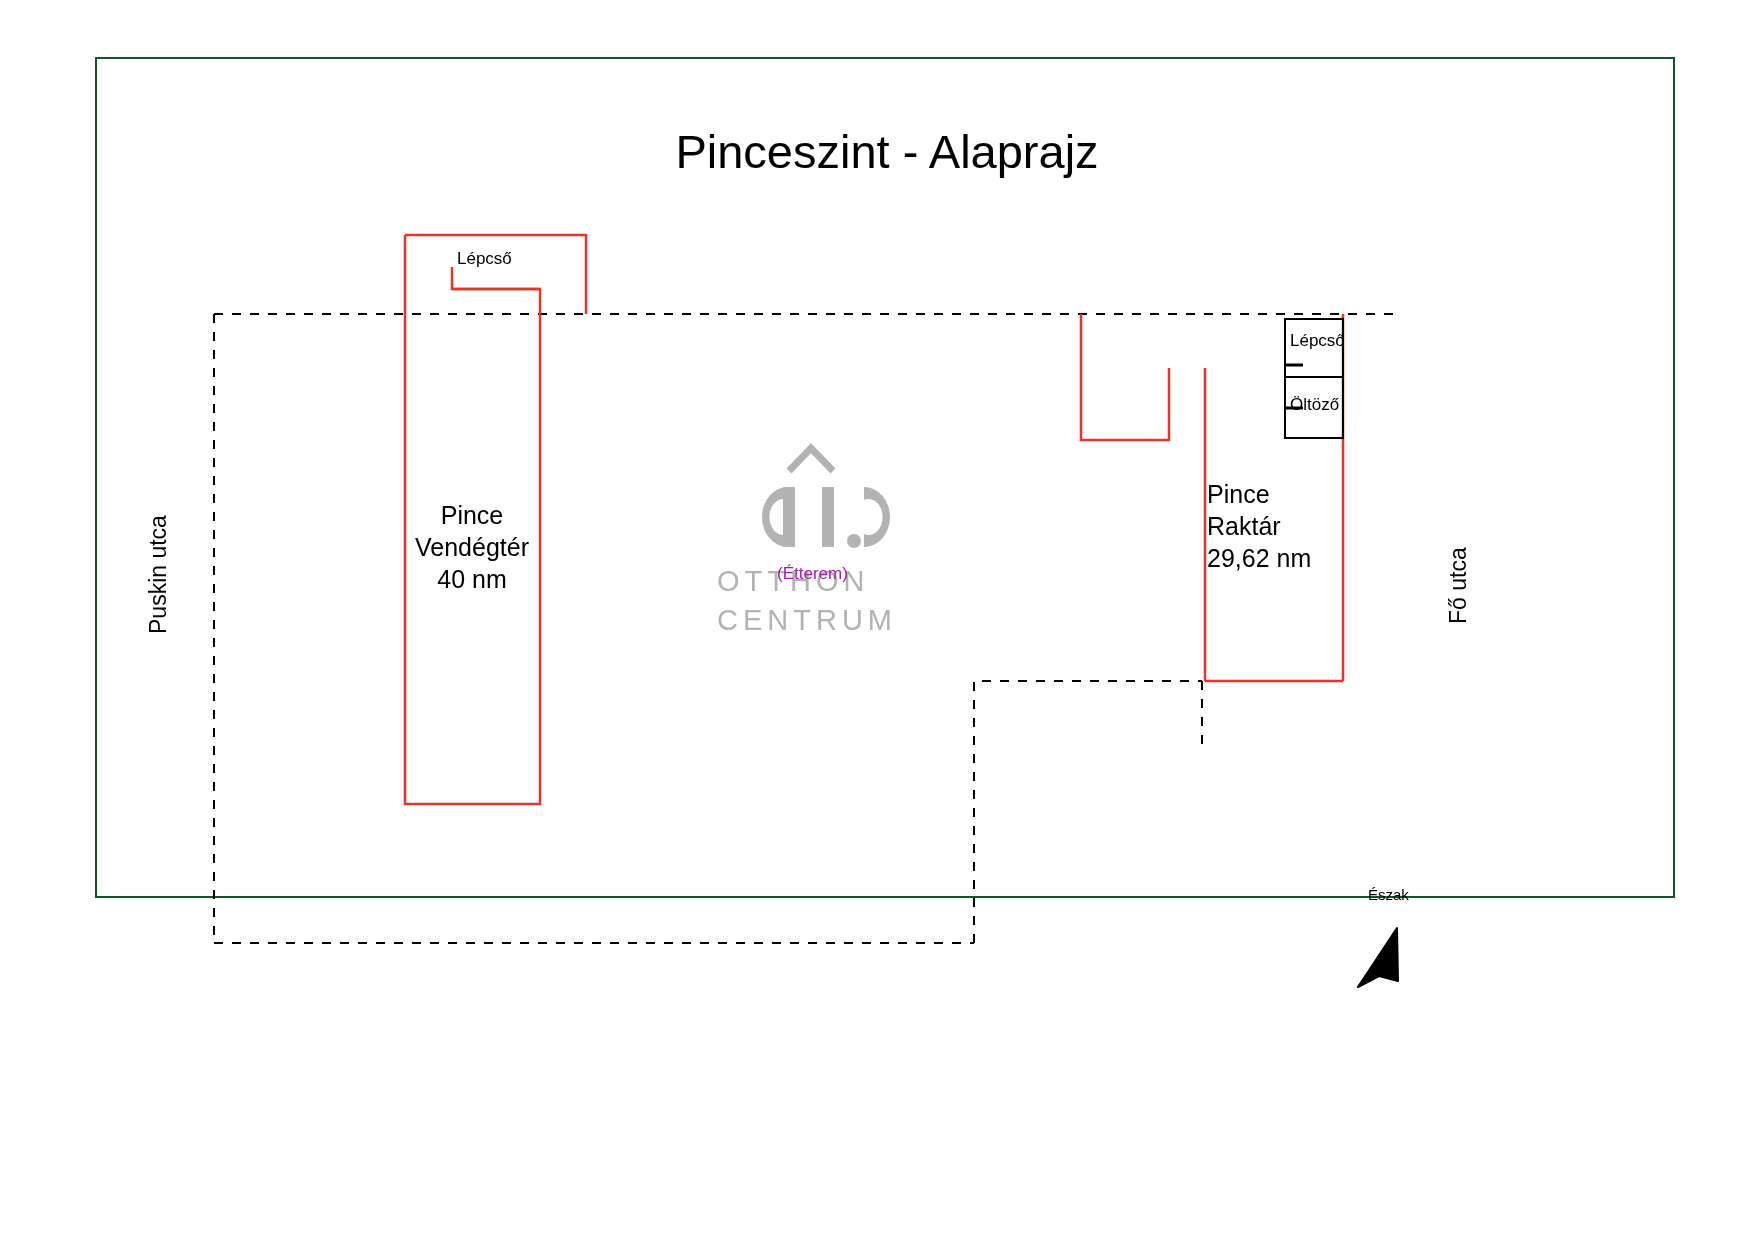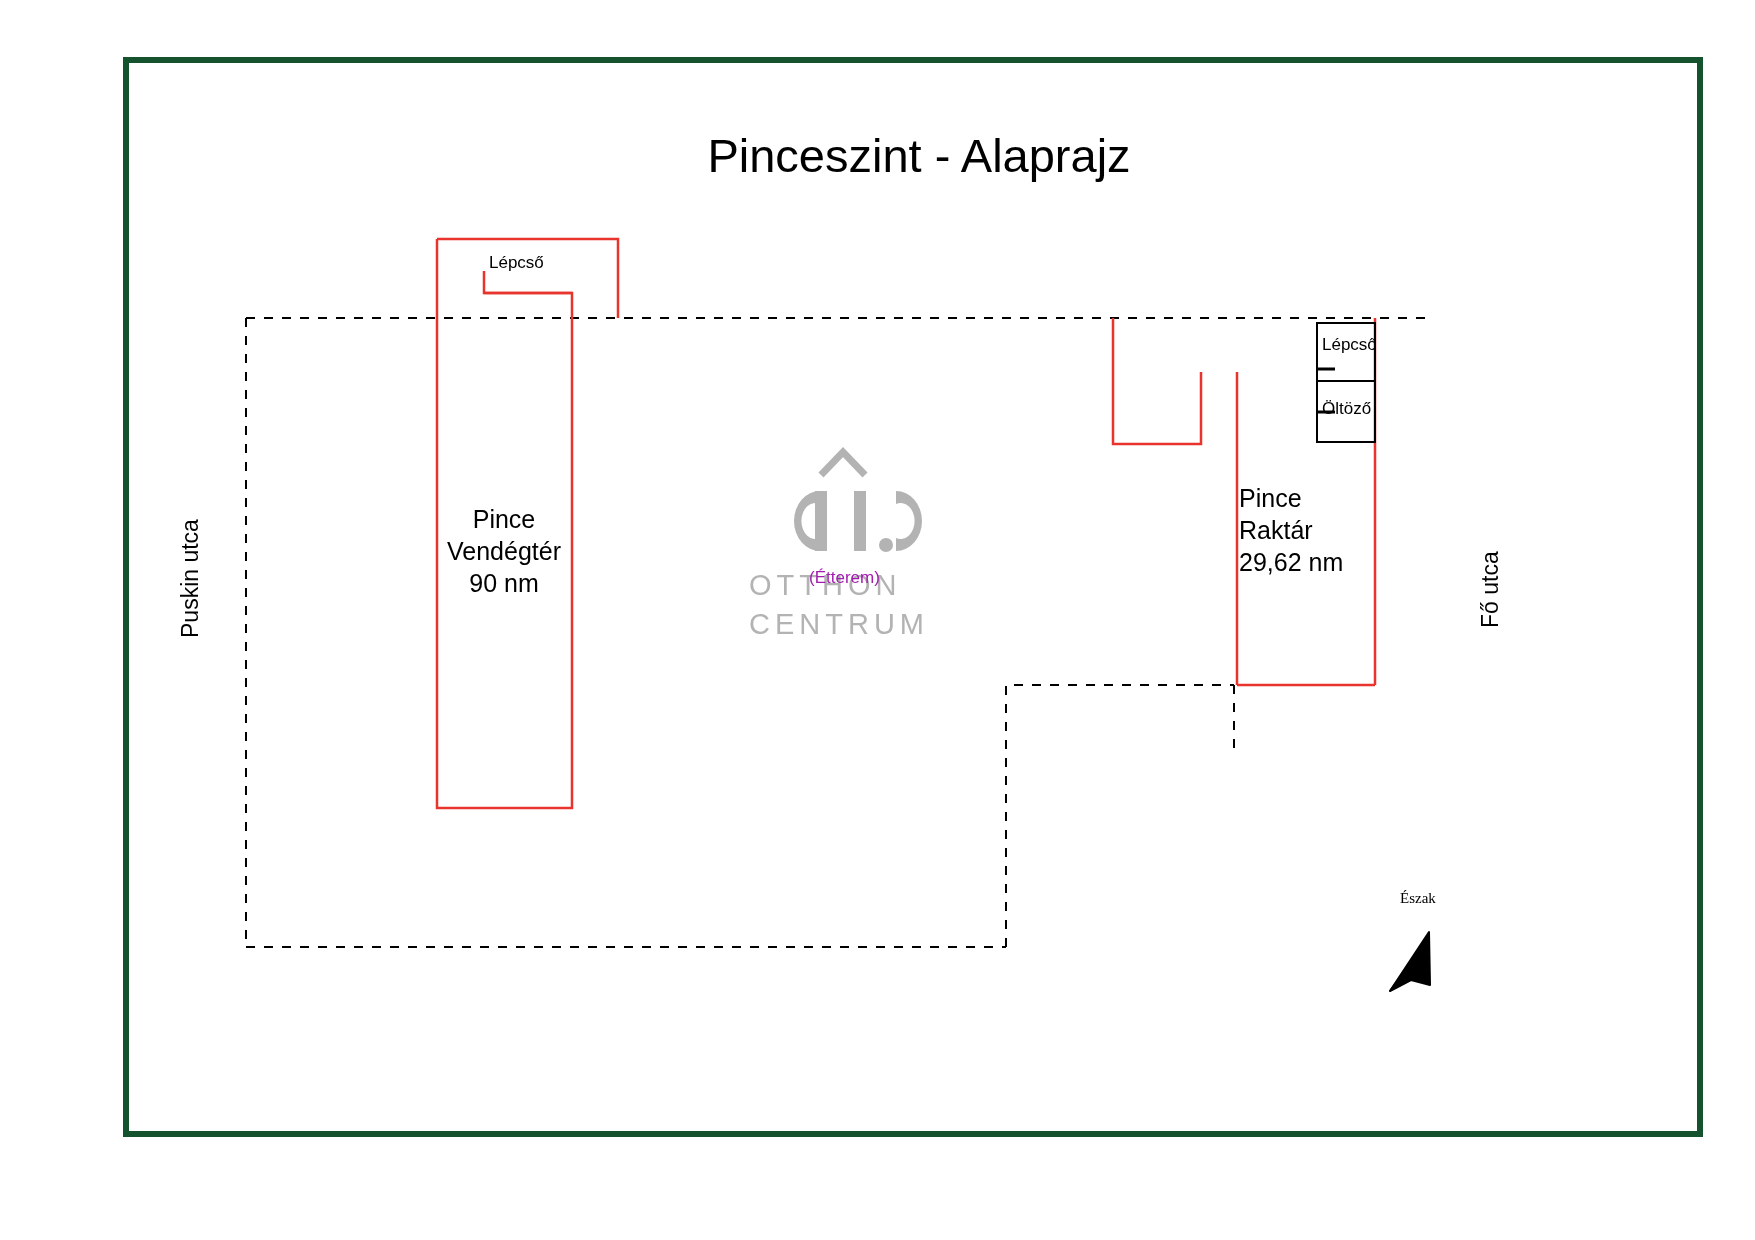--- a/index.html
+++ b/index.html
@@ -19,24 +19,23 @@
     width: 1755px;
     height: 1240px;
     background: #ffffff;
   }
   
   #frame {
     position: absolute;
     left: 95px;
     top: 57px;
     width: 1580px;
-    height: 1080px;
-    border: 6px solid #14532d;
+    height: 841px;
+    border: 2px solid #14532d;
     box-sizing: border-box;
-    margin-left: 28px;
   }
   #title {
     position: absolute;
     left: 0;
     top: 65px;
     width: 1580px;
     text-align: center;
     font-size: 47px;
     font-weight: 400;
     letter-spacing: 0px;
@@ -65,21 +64,20 @@
   }
   .small-label {
     position: absolute;
     font-size: 17px;
     white-space: nowrap;
   }
   .tiny-label {
     position: absolute;
     font-size: 15px;
     white-space: nowrap;
-    font-family: Liberation Serif, serif;
   }
   
   #watermark {
     position: absolute;
     left: 620px;
     top: 385px;
     width: 260px;
     text-align: left;
     color: #b3b3b3;
     user-select: none;
@@ -155,21 +153,21 @@
 
     <div class="street-label" style="left: 48px; top: 575px; transform: rotate(-90deg);">Puskin utca</div>
 
     <div class="street-label" style="left: 1348px; top: 565px; transform: rotate(-90deg);">Fő utca</div>
 
     <div class="small-label" style="left: 360px; top: 190px;">Lépcső</div>
 
     <div class="room-label" style="left: 285px; top: 440px; width: 180px;">
       <div>Pince</div>
       <div>Vendégtér</div>
-      <div>90 nm</div>
+      <div>40 nm</div>
     </div>
 
     <div class="room-label" style="left: 1110px; top: 419px; width: 160px; text-align: left;">
       <div>Pince</div>
       <div>Raktár</div>
       <div>29,62 nm</div>
     </div>
 
     <div class="small-label" style="left: 1193px; top: 272px;">Lépcső</div>
 

